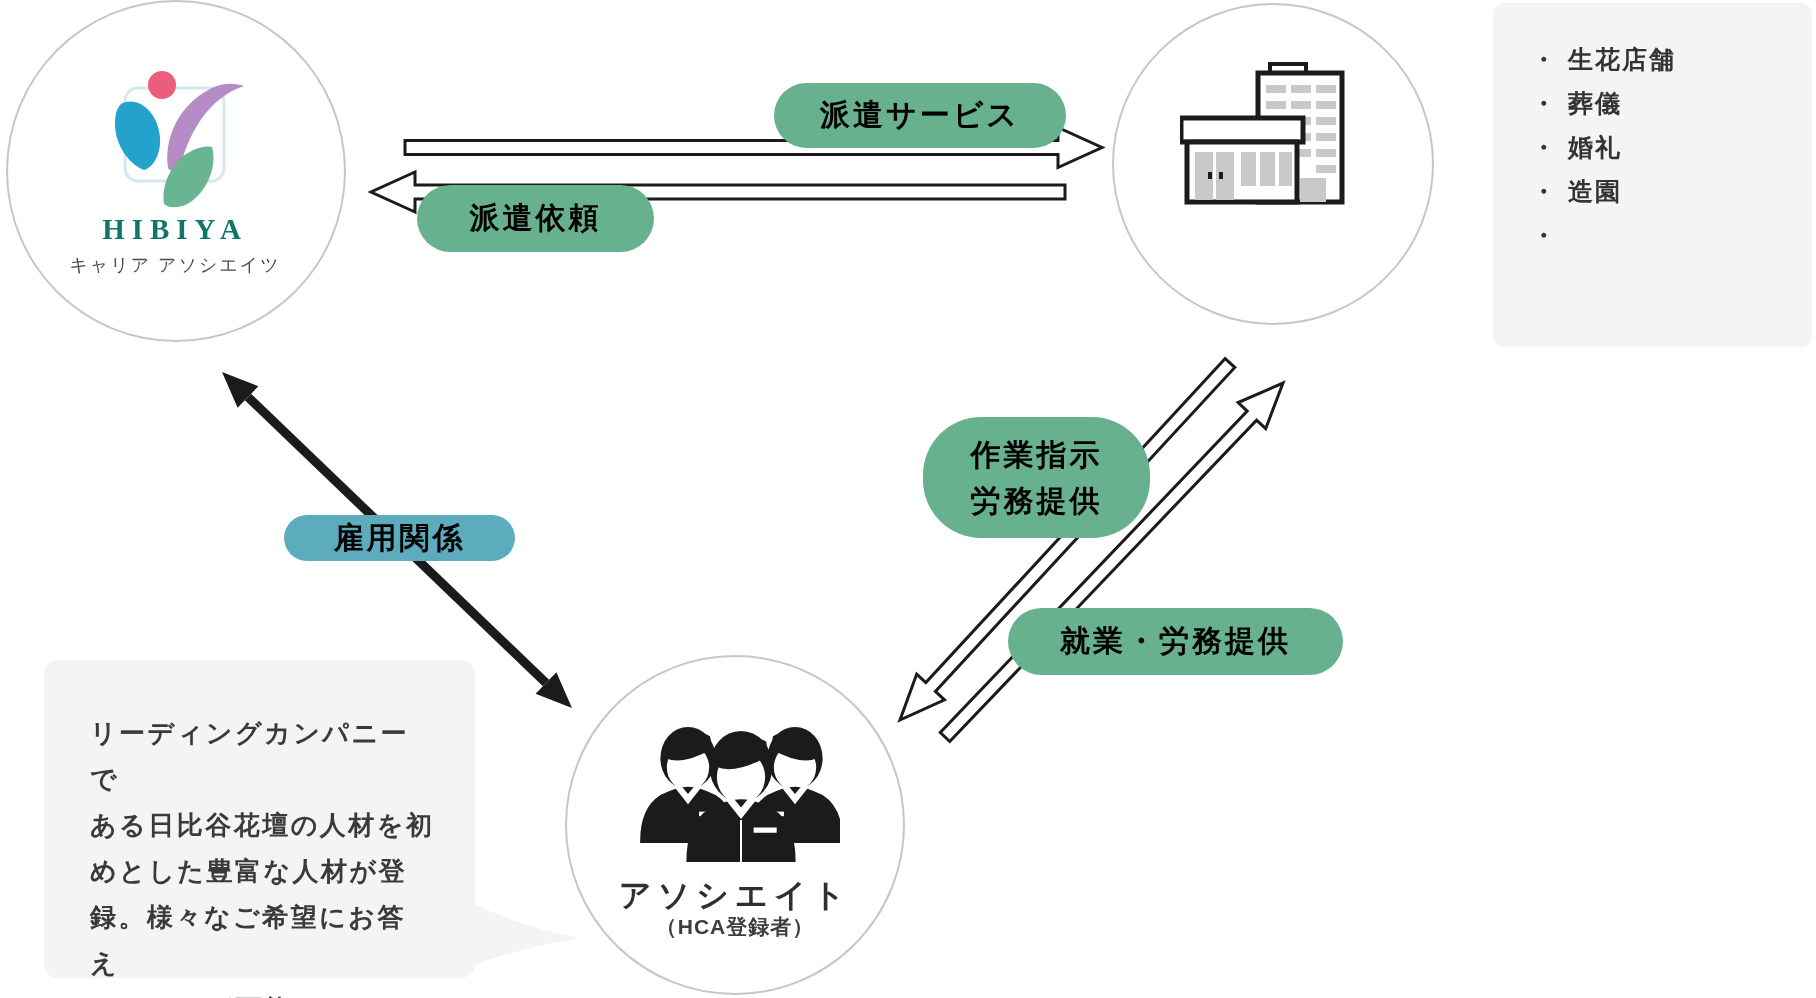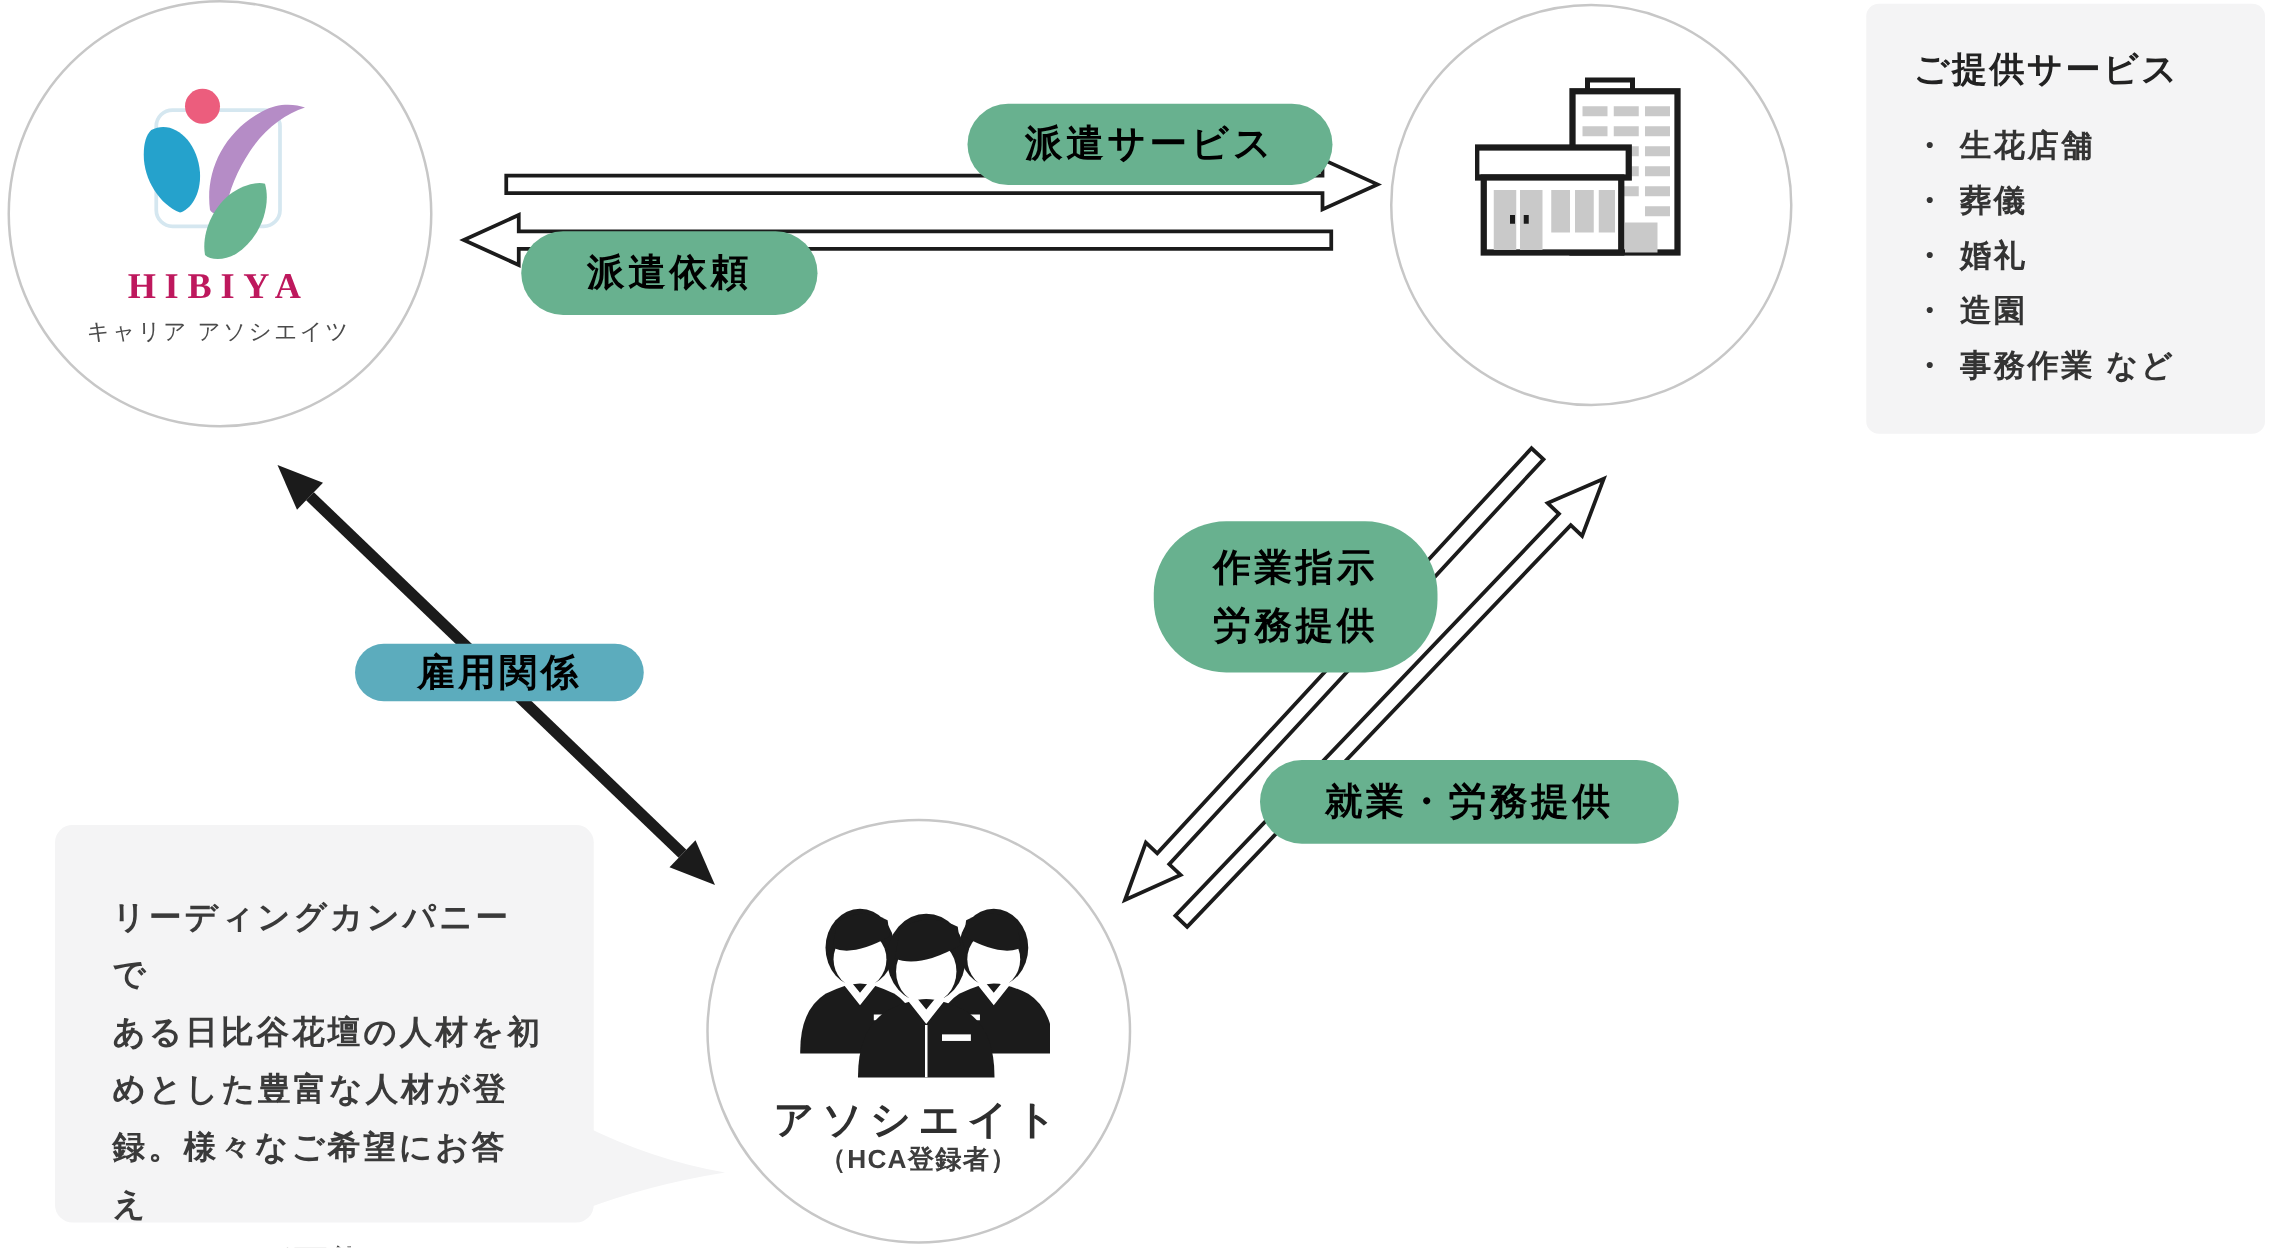--- a/index.html
+++ b/index.html
@@ -28,21 +28,21 @@
   .pill{
     position:absolute; z-index:3; display:flex; align-items:center; justify-content:center;
     color:#000000; font-weight:700; text-align:center; letter-spacing:3px;
   }
   .pill.green{background:var(--green);}
   .pill.teal{background:var(--teal);}
   
   .node-label{position:absolute; z-index:4; text-align:center; font-weight:700; color:#3d3d3d;}
   .node-sublabel{position:absolute; z-index:4; text-align:center; font-weight:600; color:#3d3d3d;}
   .hibiya-title{
-    position:absolute; z-index:4; text-align:center; color:#be185d;
+    position:absolute; z-index:4; text-align:center; color:#0f766e;
     font-family:"Liberation Serif","DejaVu Serif",serif; font-size:29px; letter-spacing:7px; font-weight:600;
   }
   .hibiya-subtitle{
     position:absolute; z-index:4; text-align:center; color:#4b4b4b;
     font-size:18px; letter-spacing:2px; font-weight:500;
   }
   
   #services-panel{
     position:absolute; left:1493px; top:3px; width:319px; height:344px;
     background:var(--panel_bg); border-radius:10px; z-index:1; box-sizing:border-box;
@@ -162,21 +162,20 @@
   </svg>
 
   <div class="pill green" style="left:774px; top:83px; width:292px; height:65px; border-radius:33px; font-size:30px;">派遣サービス</div>
   <div class="pill green" style="left:417px; top:185px; width:237px; height:67px; border-radius:34px; font-size:30px;">派遣依頼</div>
   <div class="pill teal" style="left:284px; top:515px; width:231px; height:46px; border-radius:32px; font-size:30px;">雇用関係</div>
   <div class="pill green" style="left:923px; top:417px; width:227px; height:121px; border-radius:58px; font-size:30px; line-height:46px; white-space:pre-line;">作業指示
 労務提供</div>
   <div class="pill green" style="left:1008px; top:608px; width:335px; height:67px; border-radius:34px; font-size:30px;">就業・労務提供</div>
 
   <div id="services-panel">
-    <div id="services-title">ご提供サービス</div>
     <div id="services-list">
 
         <div class="svc-item">
           <span class="svc-bullet">・</span>
           <span class="svc-text">生花店舗</span>
         </div>
 
         <div class="svc-item">
           <span class="svc-bullet">・</span>
           <span class="svc-text">葬儀</span>
@@ -187,21 +186,20 @@
           <span class="svc-text">婚礼</span>
         </div>
 
         <div class="svc-item">
           <span class="svc-bullet">・</span>
           <span class="svc-text">造園</span>
         </div>
 
         <div class="svc-item">
           <span class="svc-bullet">・</span>
-          <span class="svc-text">事務作業 など</span>
         </div>
       </div>
   </div>
 
   <div id="note-box">
     <div id="note-text">リーディングカンパニーで
 ある日比谷花壇の人材を初
 めとした豊富な人材が登
 録。様々なご希望にお答え
 することが可能です。</div>

